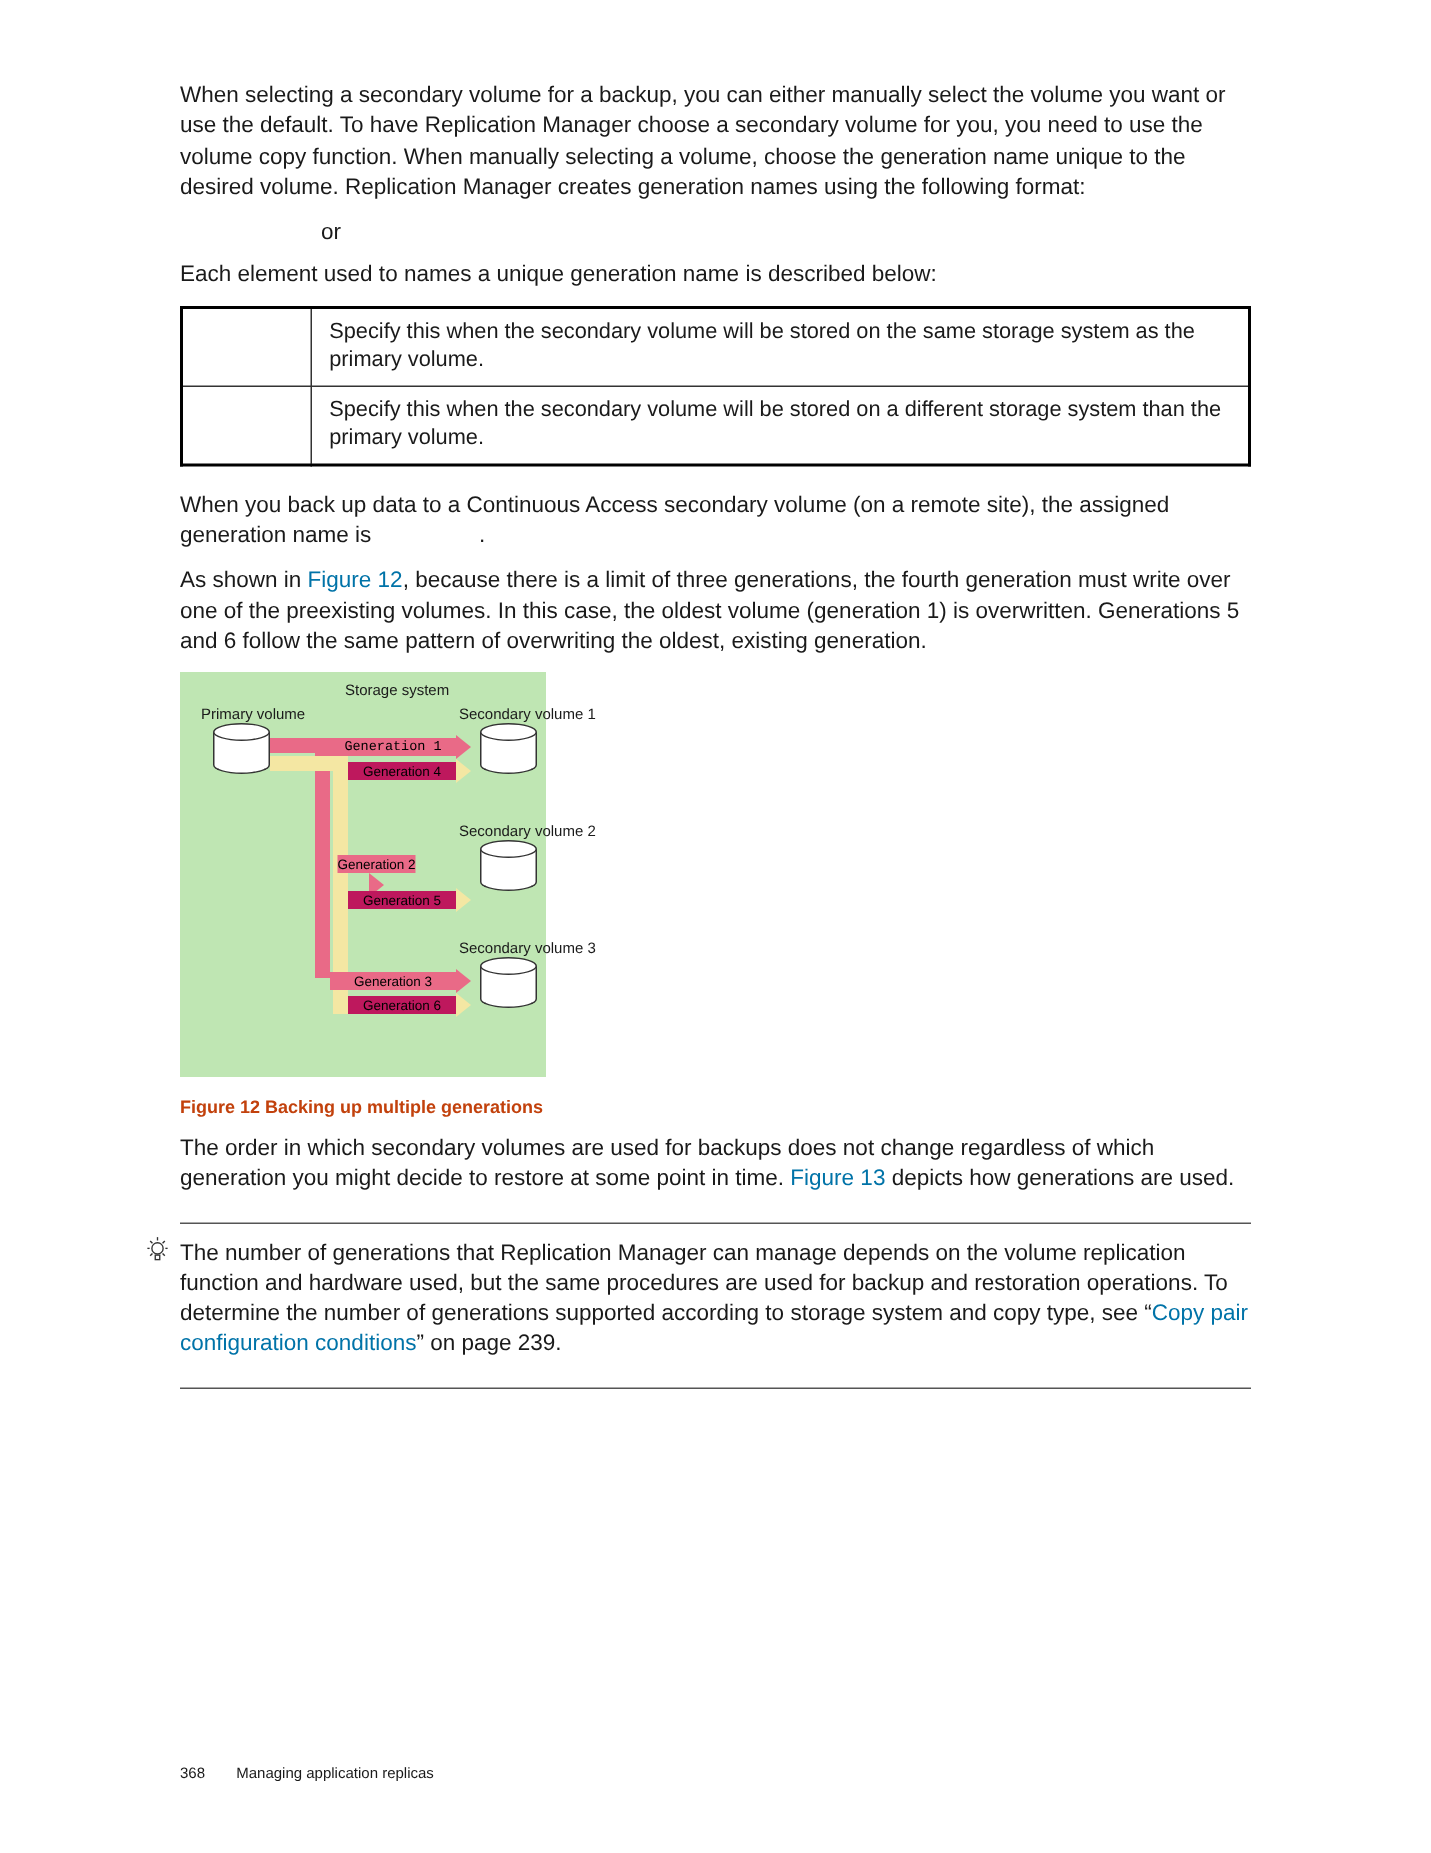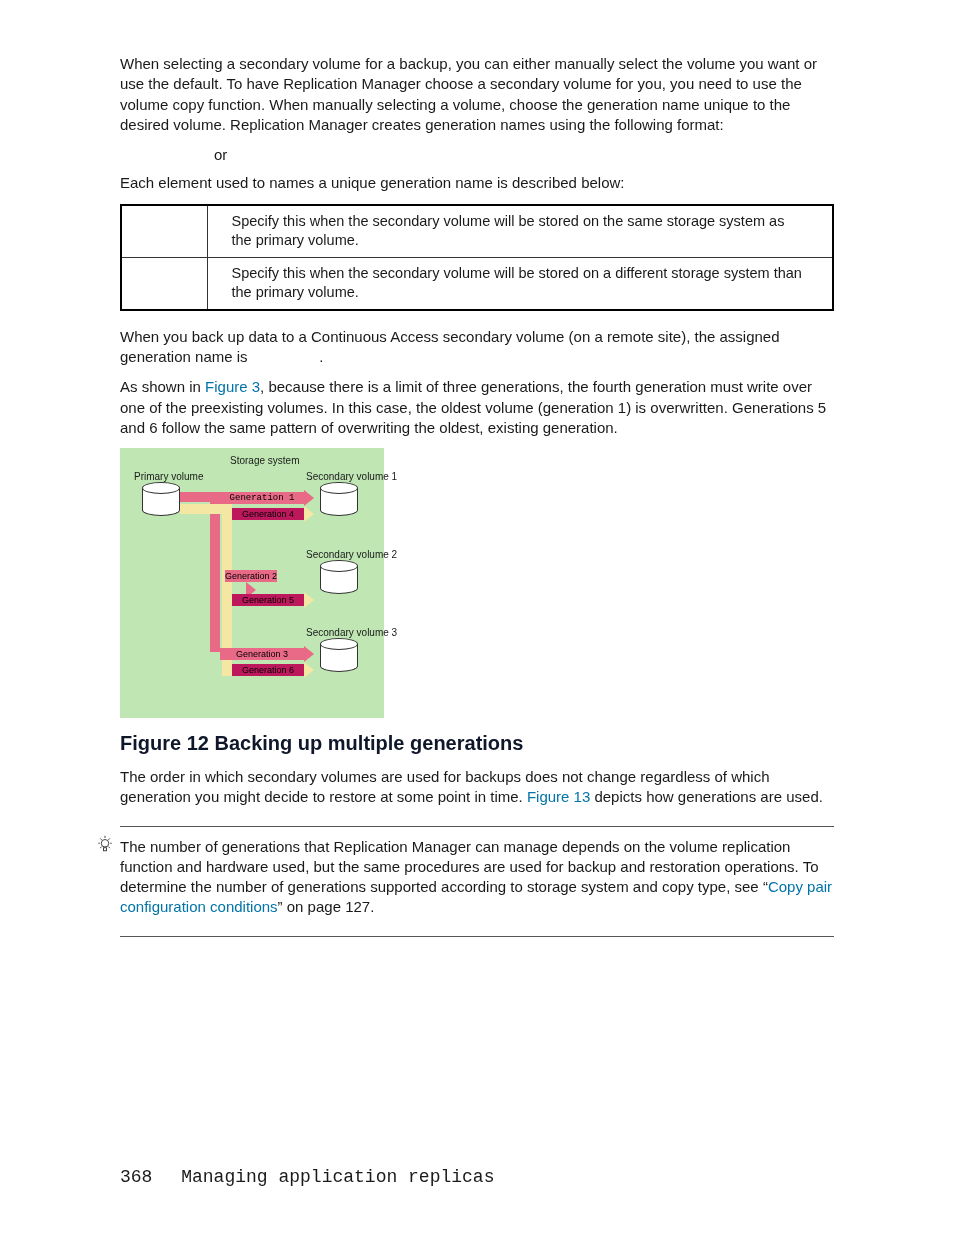--- a/index.html
+++ b/index.html
@@ -18,48 +18,47 @@
   .or { margin-left: 94px; margin-top: 4px; margin-bottom: 8px; }
   table.def {
     border: 2px solid #000;
     border-collapse: collapse;
     width: 100%;
     margin: 10px 0 16px 0;
     font-size: 14.5px;
   }
   table.def td {
     border: 1px solid #333;
-    padding: 6px 24px;
+    padding: 6px 12px;
     vertical-align: top;
     line-height: 1.35;
   }
   table.def td.left { width: 86px; border-right:1px solid #333; }
   a.link { color: #0073a8; text-decoration: none; }
-  .fig-caption { color: #0f172a; font-weight: bold; margin: 12px 0 10px 0; font-size: 20px; }
+  .fig-caption { color: #c2410c; font-weight: bold; margin: 12px 0 10px 0; font-size: 12px; }
   hr.sep { border: none; border-top: 1px solid #555; margin: 18px 0 10px 0; }
   .tip-block { position: relative; }
   .tip-icon {
     position: absolute;
     left: -24px;
     top: -2px;
     width: 18px;
     height: 18px;
   }
   .tip-label { color: #0073a8; font-size: 15px; margin-bottom: 4px; }
   .footer {
     position: absolute;
     bottom: 46px;
     left: 120px;
-    font-size: 18px;
-    font-family: Liberation Mono, monospace;
+    font-size: 10px;
   }
   .footer .pg { margin-right: 18px; }
   
   .diagram {
-    width: 264px;
+    width: 244px;
     height: 270px;
     background: #bfe6b3;
     position: relative;
     margin-top: 6px;
     font-size: 10px;
     font-family: Arial, sans-serif;
   }
   .d-label { position: absolute; white-space: nowrap; }
   .cyl {
     position: absolute;
@@ -119,21 +118,21 @@
 </tbody>
   </table>
 
 <p>
   <span>When you back up data to a Continuous Access secondary volume (on a remote site), the assigned generation name is </span>
   <span style="visibility:hidden">remote_0</span>
   <span>.</span>
 </p>
 
 <p>
-  <span>As shown in </span><a class="link">Figure 3</a><span>, because there is a limit of three generations, the fourth generation must write over one of the preexisting volumes. In this case, the oldest volume (generation 1) is overwritten. Generations 5 and 6 follow the same pattern of overwriting the oldest, existing generation.</span>
+  <span>As shown in </span><a class="link">Figure 12</a><span>, because there is a limit of three generations, the fourth generation must write over one of the preexisting volumes. In this case, the oldest volume (generation 1) is overwritten. Generations 5 and 6 follow the same pattern of overwriting the oldest, existing generation.</span>
 </p>
 
 <div class="diagram">
   <div class="d-label" style="top:6px; left:110px;">Storage system</div>
   <div class="d-label" style="top:22px; left:14px;">Primary volume</div>
   <div class="d-label" style="top:22px; left:186px;text-align:center;">Secondary volume 1</div>
   <div class="d-label" style="top:100px; left:186px;">Secondary volume 2</div>
   <div class="d-label" style="top:178px; left:186px;">Secondary volume 3</div>
 
   <div class="cyl" style="top:34px; left:22px;">
@@ -200,21 +199,21 @@
     <line x1="12" y1="1" x2="12" y2="4" stroke="#333" stroke-width="1.2"></line>
     <line x1="3" y1="11" x2="5" y2="11" stroke="#333" stroke-width="1.2"></line>
     <line x1="19" y1="11" x2="21" y2="11" stroke="#333" stroke-width="1.2"></line>
     <line x1="5.5" y1="4.5" x2="7.5" y2="6.5" stroke="#333" stroke-width="1.2"></line>
     <line x1="18.5" y1="4.5" x2="16.5" y2="6.5" stroke="#333" stroke-width="1.2"></line>
     <line x1="5.5" y1="17.5" x2="7.5" y2="15.5" stroke="#333" stroke-width="1.2"></line>
     <line x1="18.5" y1="17.5" x2="16.5" y2="15.5" stroke="#333" stroke-width="1.2"></line>
     <rect x="10" y="17" width="4" height="4" fill="none" stroke="#333" stroke-width="1.2"></rect>
   </svg>
   <p>
-    <span>The number of generations that Replication Manager can manage depends on the volume replication function and hardware used, but the same procedures are used for backup and restoration operations. To determine the number of generations supported according to storage system and copy type, see “</span><a class="link">Copy pair configuration conditions</a><span>” on page 127.</span>
+    <span>The number of generations that Replication Manager can manage depends on the volume replication function and hardware used, but the same procedures are used for backup and restoration operations. To determine the number of generations supported according to storage system and copy type, see “</span><a class="link">Copy pair configuration conditions</a><span>” on page 239.</span>
   </p>
 </div>
 <hr class="sep">
 
 <div class="footer">
   <span class="pg">368</span>
   <span>Managing application replicas</span>
 </div>
 
 </body></html>

